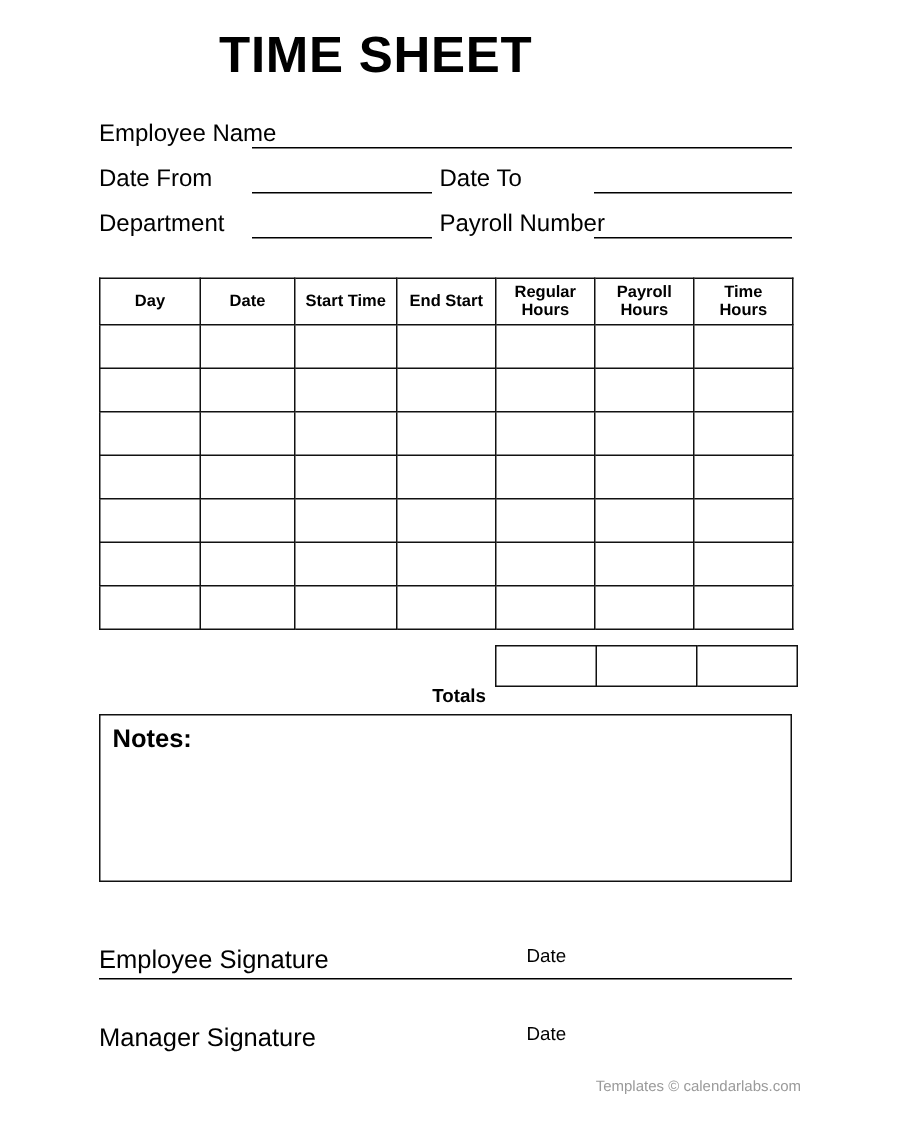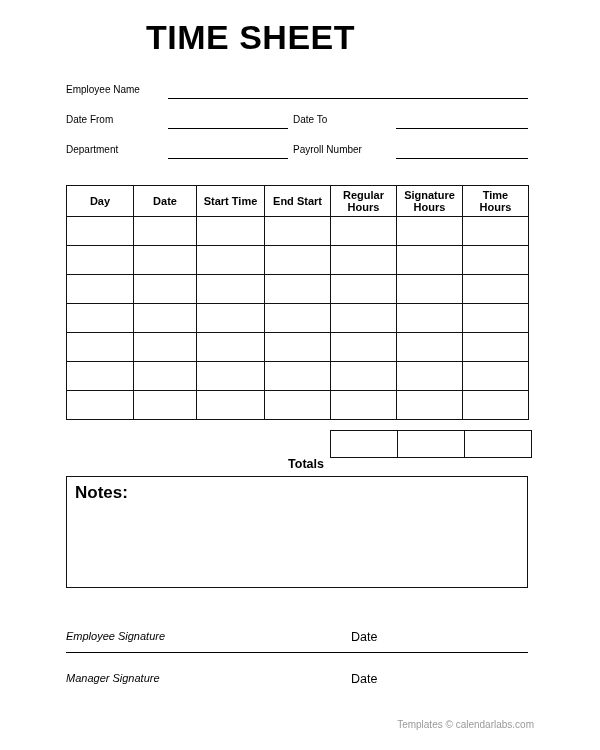--- a/index.html
+++ b/index.html
@@ -42,21 +42,21 @@
     left: 66px;
     top: 80px;
     width: 462px;
   }
   .field-row {
     position: relative;
     height: 30px;
   }
   .field-label {
     position: absolute;
-    font-size: 10px;
+    font-size: 16px;
     line-height: 16px;
     white-space: nowrap;
   }
   .rule {
     position: absolute;
     border-bottom: 1.4px solid #000;
     height: 0;
   }
 
   
@@ -164,22 +164,21 @@
     width: 462px;
   }
   .sig-row {
     position: relative;
     height: 22px;
   }
   .sig-label {
     position: absolute;
     left: 0;
     top: 0;
-    font-size: 11px;
-    font-style: italic;
+    font-size: 17px;
   }
   .sig-date {
     position: absolute;
     left: 285px;
     top: 0;
     font-size: 12.5px;
   }
   .sig-rule {
     position: absolute;
     left: 0;
@@ -244,21 +243,21 @@
       <tr>
         <th><span>Day</span></th>
         <th><span>Date</span></th>
         <th><span>Start Time</span></th>
         <th><span>End Start</span></th>
         <th>
           <span>Regular</span><br>
           <span>Hours</span>
         </th>
         <th>
-          <span>Signature</span><br>
+          <span>Payroll</span><br>
           <span>Hours</span>
         </th>
         <th>
           <span>Time</span><br>
           <span>Hours</span>
         </th>
       </tr>
     </thead>
     <tbody>
       <tr>
@@ -345,21 +344,21 @@
   </div>
 
   <div class="sig-area">
 
     <div class="sig-row">
       <span class="sig-label">Employee Signature</span>
       <span class="sig-date">Date</span>
       <span class="sig-rule sig-rule-mid"></span>
     </div>
 
-    <div class="sig-row" style="margin-top:20px;">
+    <div class="sig-row" style="margin-top:30px;">
       <span class="sig-label">Manager Signature</span>
       <span class="sig-date">Date</span>
     </div>
 
   </div>
 
   <div class="footer">Templates © calendarlabs.com</div>
 
 </div>
 

